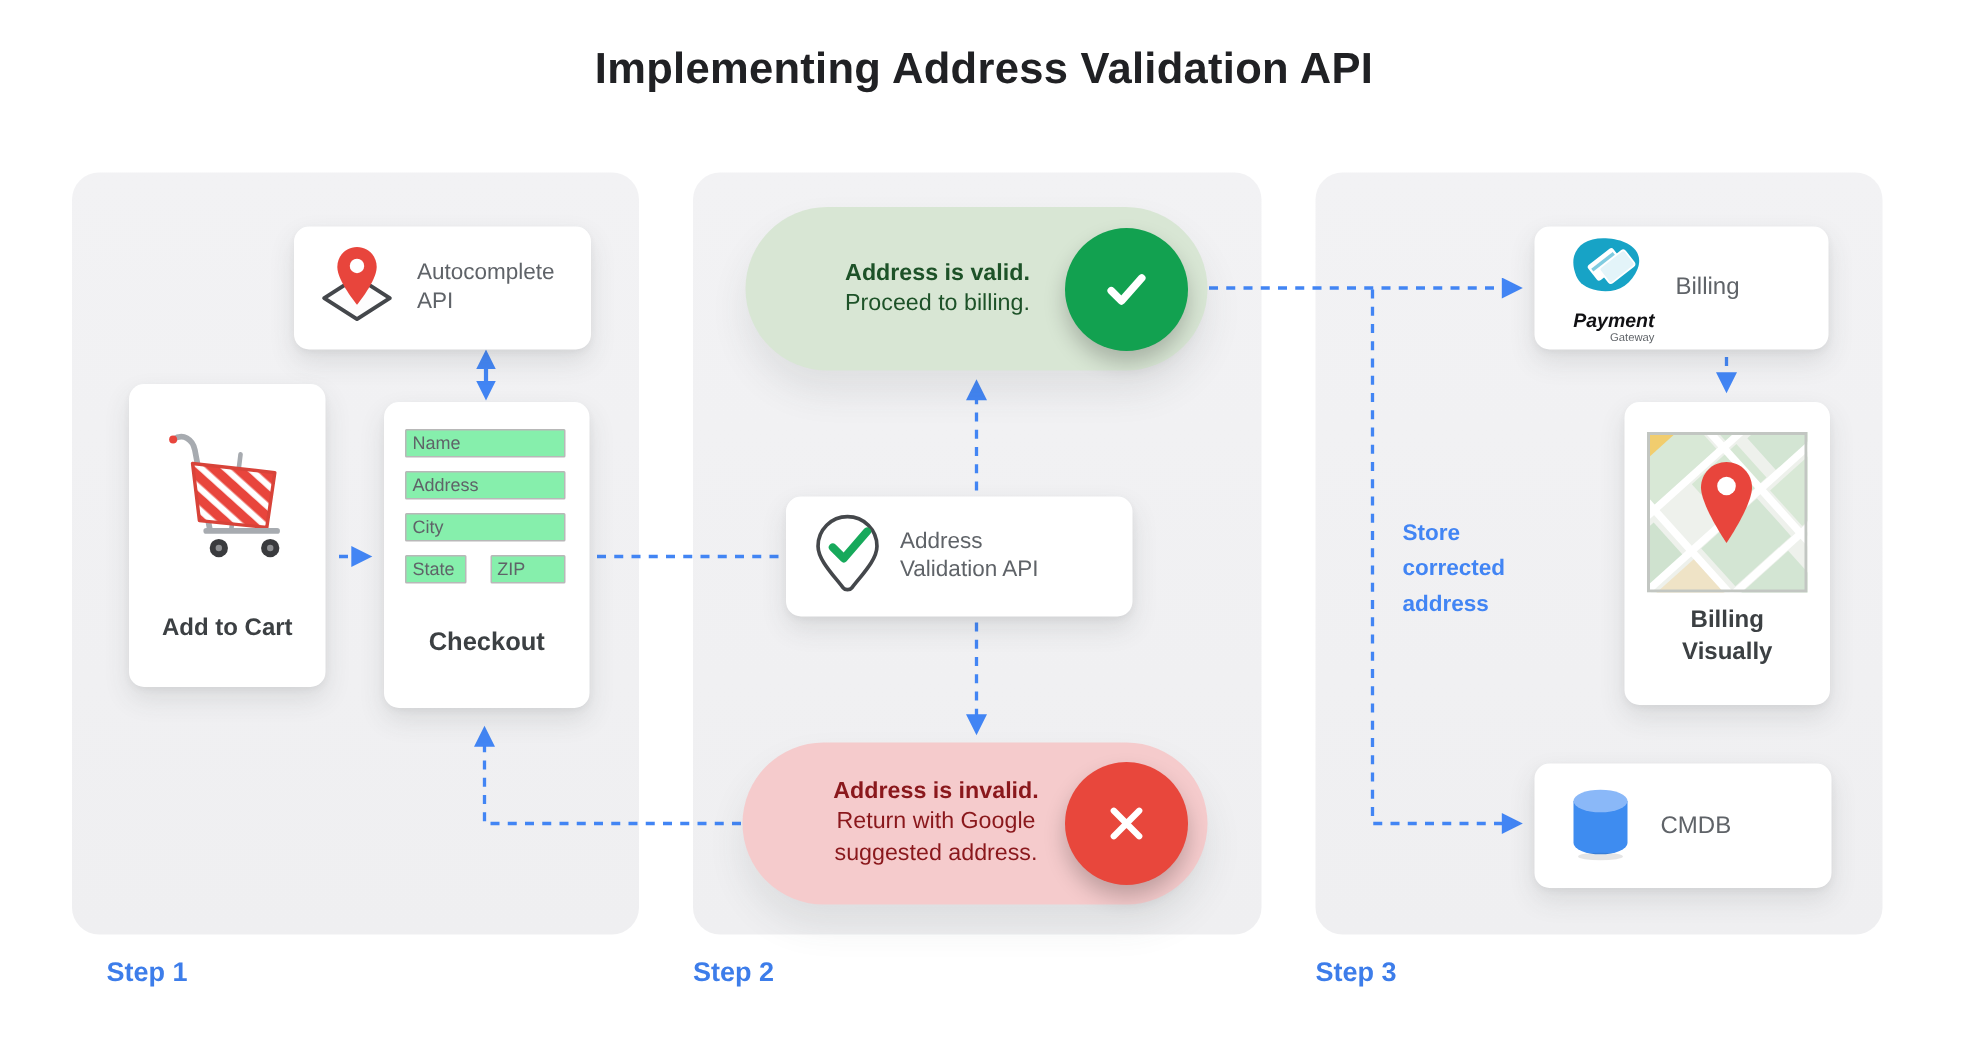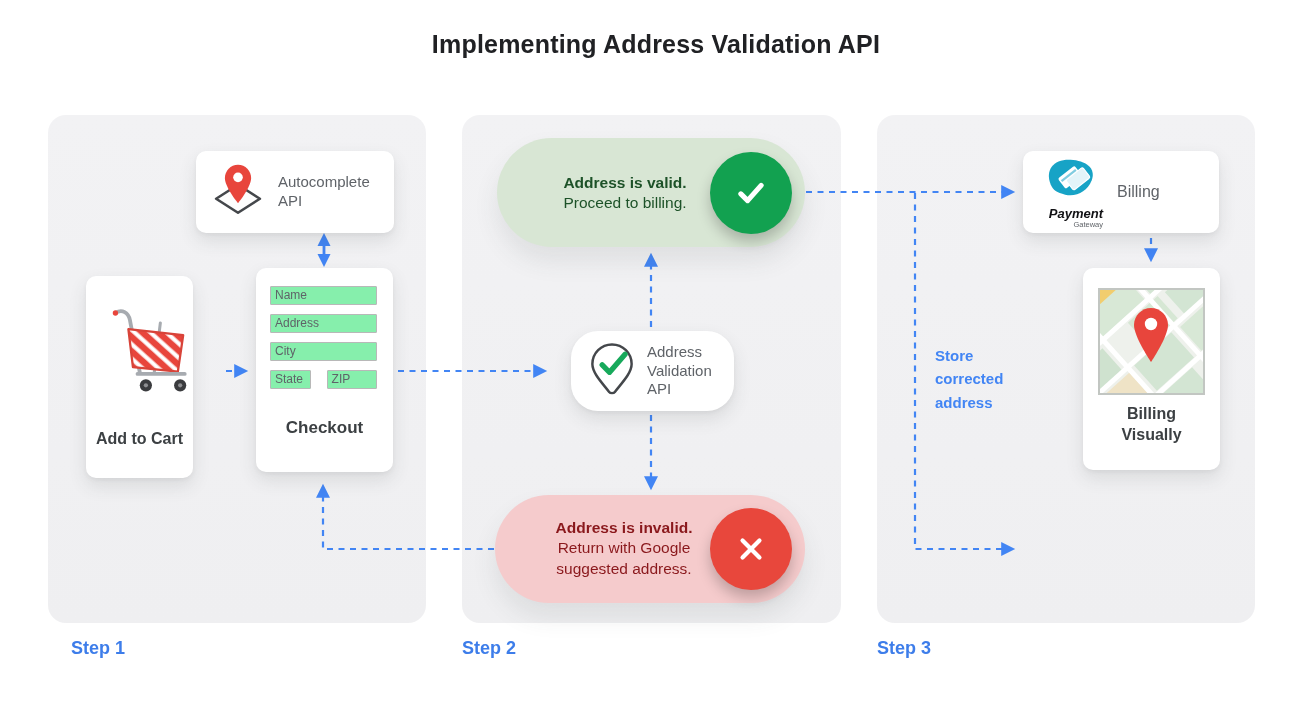--- a/index.html
+++ b/index.html
@@ -1,20 +1,20 @@
 <!DOCTYPE html>
 <html><head>
 <meta charset="utf-8">
 <style>
   html,body{margin:0;padding:0;background:#ffffff;}
   body{font-family:"Liberation Sans",sans-serif;-webkit-font-smoothing:antialiased;}
   #canvas{position:relative;width:1312px;height:704px;background:#ffffff;overflow:hidden;}
 
   .title{position:absolute;left:0;top:30px;width:100%;text-align:center;
-         font-size:25px;font-weight:700;color:#202124;letter-spacing:.2px;}
+         font-size:29px;font-weight:700;color:#202124;letter-spacing:.2px;}
 
   .panel{position:absolute;top:115px;height:508px;width:378px;
          background:linear-gradient(180deg,#f2f2f4 0%,#efeff1 100%);
          border-radius:18px;}
   #panel1{left:48px;}
   #panel2{left:462px;width:379px;}
   #panel3{left:877px;}
 
   .step-label{position:absolute;top:638px;font-size:18px;font-weight:700;color:#3d7dea;}
   #step1-label{left:50px;margin-left:21px;}
@@ -24,21 +24,21 @@
   .card{position:absolute;background:#ffffff;border-radius:10px;
         box-shadow:0 8px 18px rgba(60,64,67,.12),0 2px 4px rgba(60,64,67,.06);}
   .card-label-gray{font-size:15px;color:#5f6368;line-height:1.25;}
   .card-label-dark{font-size:16px;font-weight:700;color:#3c4043;}
 
   
   #autocomplete-card{left:196px;top:151px;width:198px;height:82px;display:flex;align-items:center;}
   #autocomplete-card .icon-wrap{margin:0 12px 0 14px;flex:0 0 auto;}
   #autocomplete-card .card-label-gray{width:110px;}
 
-  #cart-card{left:86px;top:276px;width:107px;height:202px;}
+  #cart-card{left:86px;top:256px;width:131px;height:202px;}
   #cart-card .icon-wrap{position:absolute;left:18px;top:22px;}
   #cart-card .card-label-dark{position:absolute;left:0;bottom:30px;width:100%;text-align:center;}
 
   #checkout-card{left:256px;top:268px;width:137px;height:204px;}
   .form-fields{position:absolute;left:14px;top:18px;width:107px;display:flex;flex-direction:column;gap:9px;}
   .field{box-sizing:border-box;background:#86efac;border:1px solid #b8b8b8;border-radius:1px;
          height:19px;line-height:17px;font-size:12px;color:#5f6368;padding:0 4px;}
   .field-row{display:flex;gap:16px;}
   .field.state{width:44px;}
   .field.zip{width:55px;}
@@ -53,21 +53,21 @@
   #valid-pill .pill-text{color:#1d5228;}
   #invalid-pill .pill-text{color:#8a181c;}
   .pill-text .t1{font-weight:700;display:block;}
   .pill-text .t2{display:block;}
   .pill-circle{position:absolute;right:13px;top:50%;transform:translateY(-50%);
                width:82px;height:82px;border-radius:50%;display:flex;align-items:center;justify-content:center;
                box-shadow:0 8px 14px rgba(0,0,0,.22);}
   #valid-circle{background:#12a150;}
   #invalid-circle{background:#e8473c;}
 
-  #validation-card{left:571px;top:331px;width:163px;height:80px;display:flex;align-items:center;border-radius:27px;}
+  #validation-card{left:524px;top:331px;width:231px;height:80px;display:flex;align-items:center;}
   #validation-card .icon-wrap{margin:0 12px 0 18px;flex:0 0 auto;}
   #validation-card .card-label-gray{width:112px;}
 
   
   #billing-card{left:1023px;top:151px;width:196px;height:82px;display:flex;align-items:center;}
   #billing-card .icon-wrap{margin:0 14px 0 16px;flex:0 0 auto;width:64px;text-align:right;}
   #confirm-card{left:1083px;top:268px;width:137px;height:202px;}
   #confirm-card .icon-wrap{position:absolute;left:15px;top:20px;}
   #confirm-card .card-label-dark{position:absolute;left:50%;transform:translateX(-50%);bottom:24px;
                                  width:84px;text-align:center;line-height:1.3;}
@@ -249,20 +249,30 @@
           </g>
           <path d="M53,20 C43.6,20 36,27.6 36,37 C36,49 53,74 53,74 C53,74 70,49 70,37 C70,27.6 62.4,20 53,20 Z" fill="#e8453c"></path>
           <circle cx="53" cy="36" r="6.2" fill="#ffffff"></circle>
           <rect x="1" y="1" width="105" height="105" fill="none" stroke="#c2c6c2" stroke-width="2"></rect>
         </g>
       </svg>
     </span>
     <span class="card-label-dark">Billing Visually</span>
   </div>
 
+  <div class="card" id="cmdb-card">
+    <span class="icon-wrap">
+      <svg width="48" height="52" viewBox="0 0 48 52">
+        <path d="M6,12 L6,40 A18,7.5 0 0 0 42,40 L42,12 Z" fill="#3e8cf0"></path>
+        <ellipse cx="24" cy="12" rx="18" ry="7.5" fill="#8ab8f8"></ellipse>
+        <ellipse cx="24" cy="49" rx="15" ry="2.5" fill="#000000" opacity="0.10"></ellipse>
+      </svg>
+    </span>
+    <span class="card-label-gray" style="font-size:16px;">CMDB</span>
+  </div>
 
   <div id="store-note">Store corrected address</div>
 
   <div class="step-label" id="step1-label">Step 1</div>
   <div class="step-label" id="step2-label">Step 2</div>
   <div class="step-label" id="step3-label">Step 3</div>
 
 </div>
 
 </body></html>

